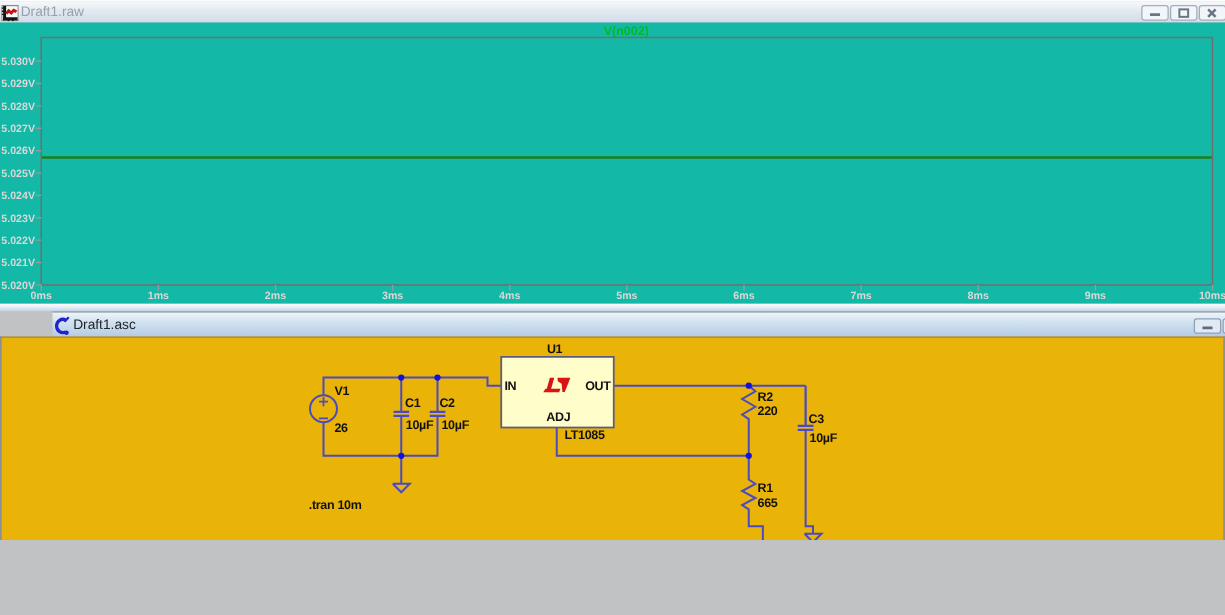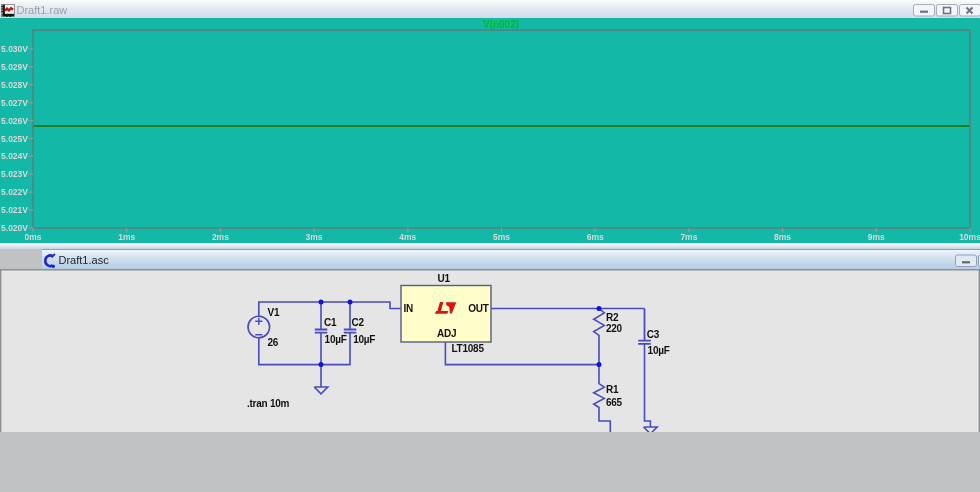--- a/index.html
+++ b/index.html
@@ -96,21 +96,21 @@
     <rect x="3.5" y="5" width="21" height="11.5" rx="2" fill="#dfeaf5" stroke="#8fa0b4"></rect>
     <rect x="26.5" y="5" width="21" height="11.5" rx="2" fill="#dfeaf5" stroke="#8fa0b4"></rect>
     <rect x="49.5" y="5" width="21" height="12" rx="2" fill="#d04228" stroke="#8c2413"></rect>
     <rect x="49.5" y="5" width="21" height="5" rx="2" fill="#e2826c" opacity="0.8"></rect>
     <rect x="10" y="11.2" width="8" height="2.2" fill="#5f6b79"></rect>
     <rect x="33.5" y="8" width="7" height="6" fill="none" stroke="#5f6b79" stroke-width="1.6"></rect>
     <path d="M56.7,8.2 L62.3,13.8 M62.3,8.2 L56.7,13.8" stroke="#fff" stroke-width="2.2"></path>
   </svg>
 </div>
 
-<div class="abs" style="left:0;top:269px;width:980px;height:223px;background:#e5e5e5;">
+<div class="abs" style="left:0;top:269px;width:980px;height:223px;background:#eab308;">
 <svg width="980" height="223" viewBox="0 0 980 223">
   <g fill="none" stroke="#4a4ac2" stroke-width="1.6">
 
     <path d="M0.7,0 V223 M979.3,0 V223" stroke="#8d9095" stroke-width="1.4"></path>
     <path d="M0,0.7 H980" stroke="#8d9095" stroke-width="1.4"></path>
 
     <path d="M258.8,47.2 V33 H390 V39.5 H401"></path>
 
     <path d="M258.8,68.8 V95.6 H350 V63.7"></path>
 

